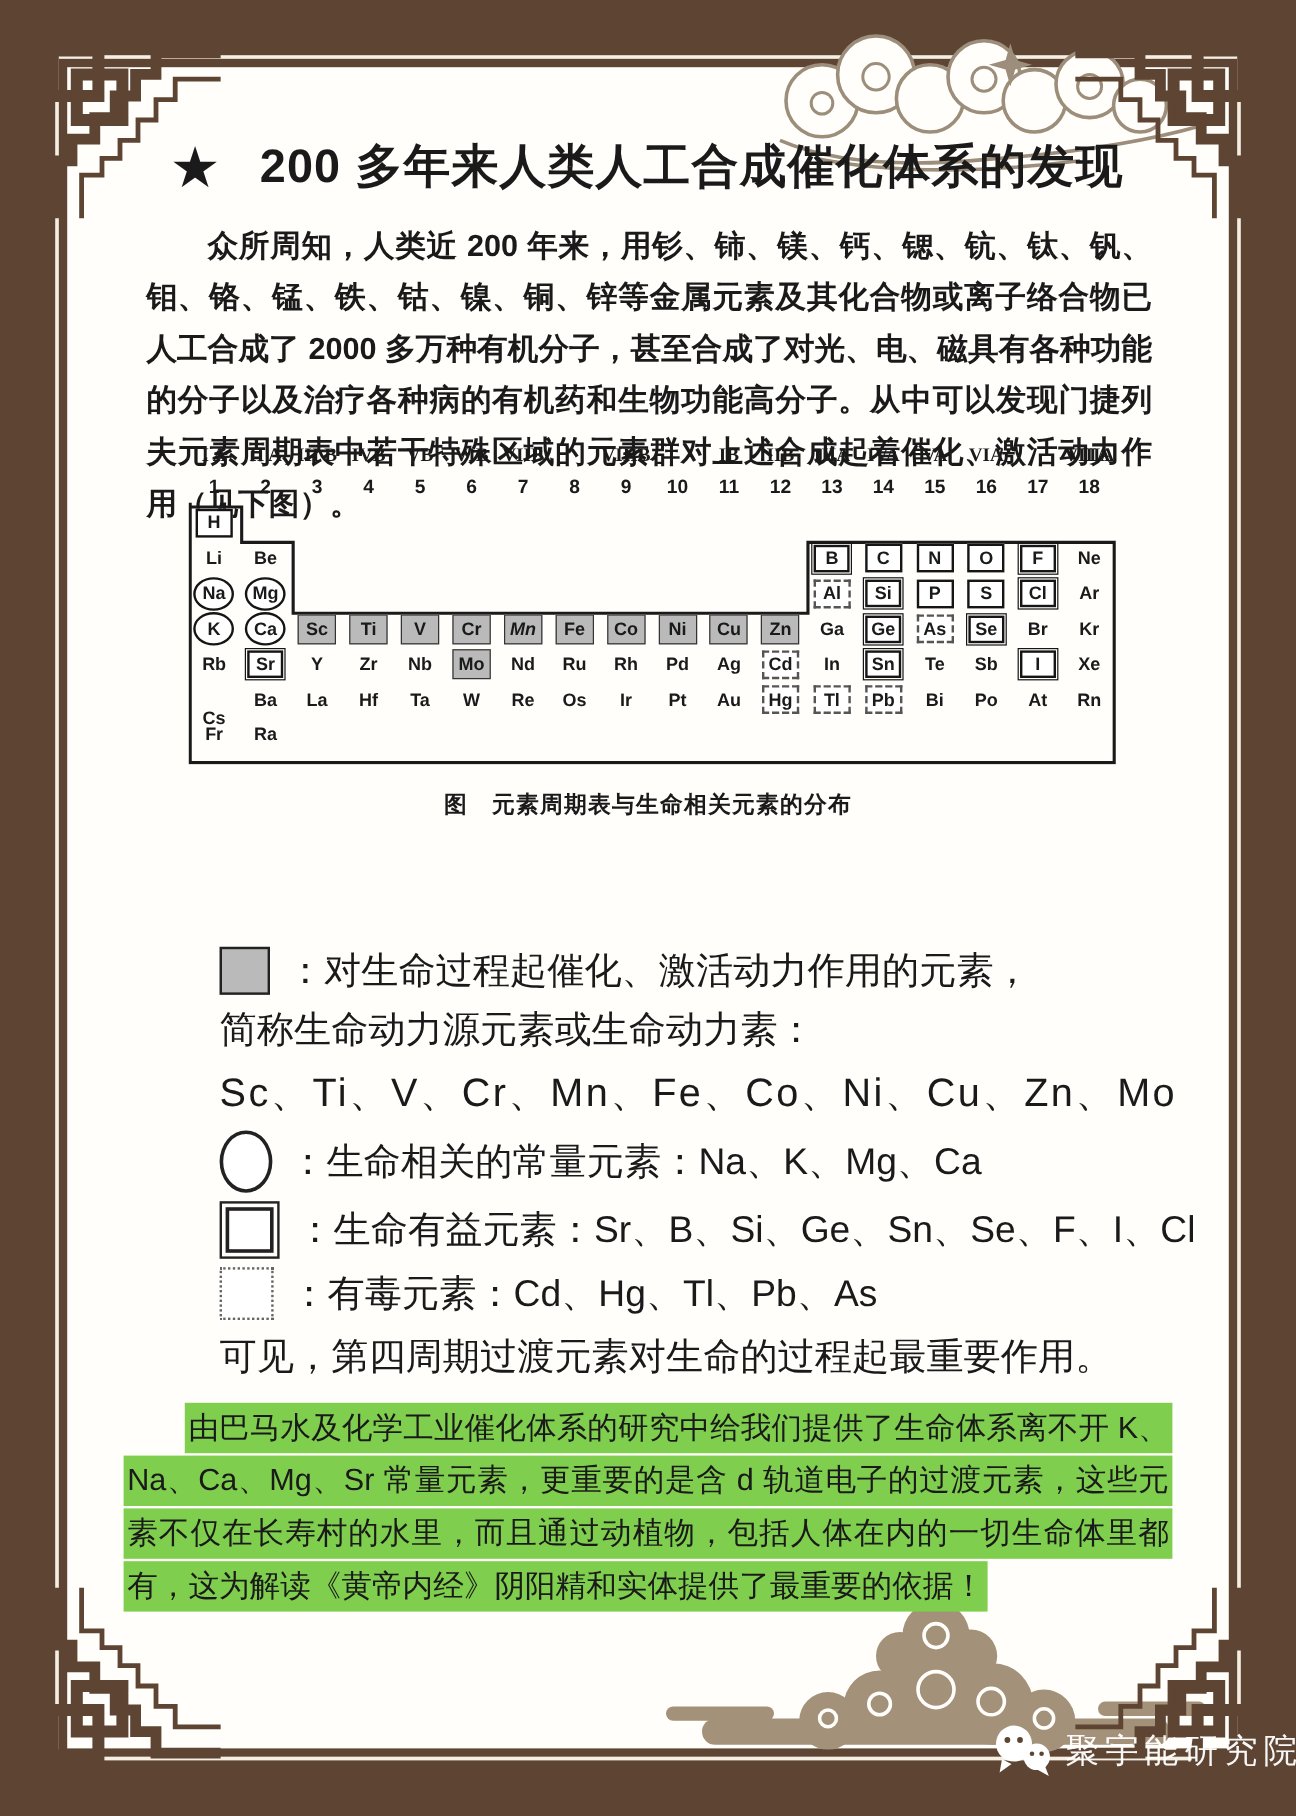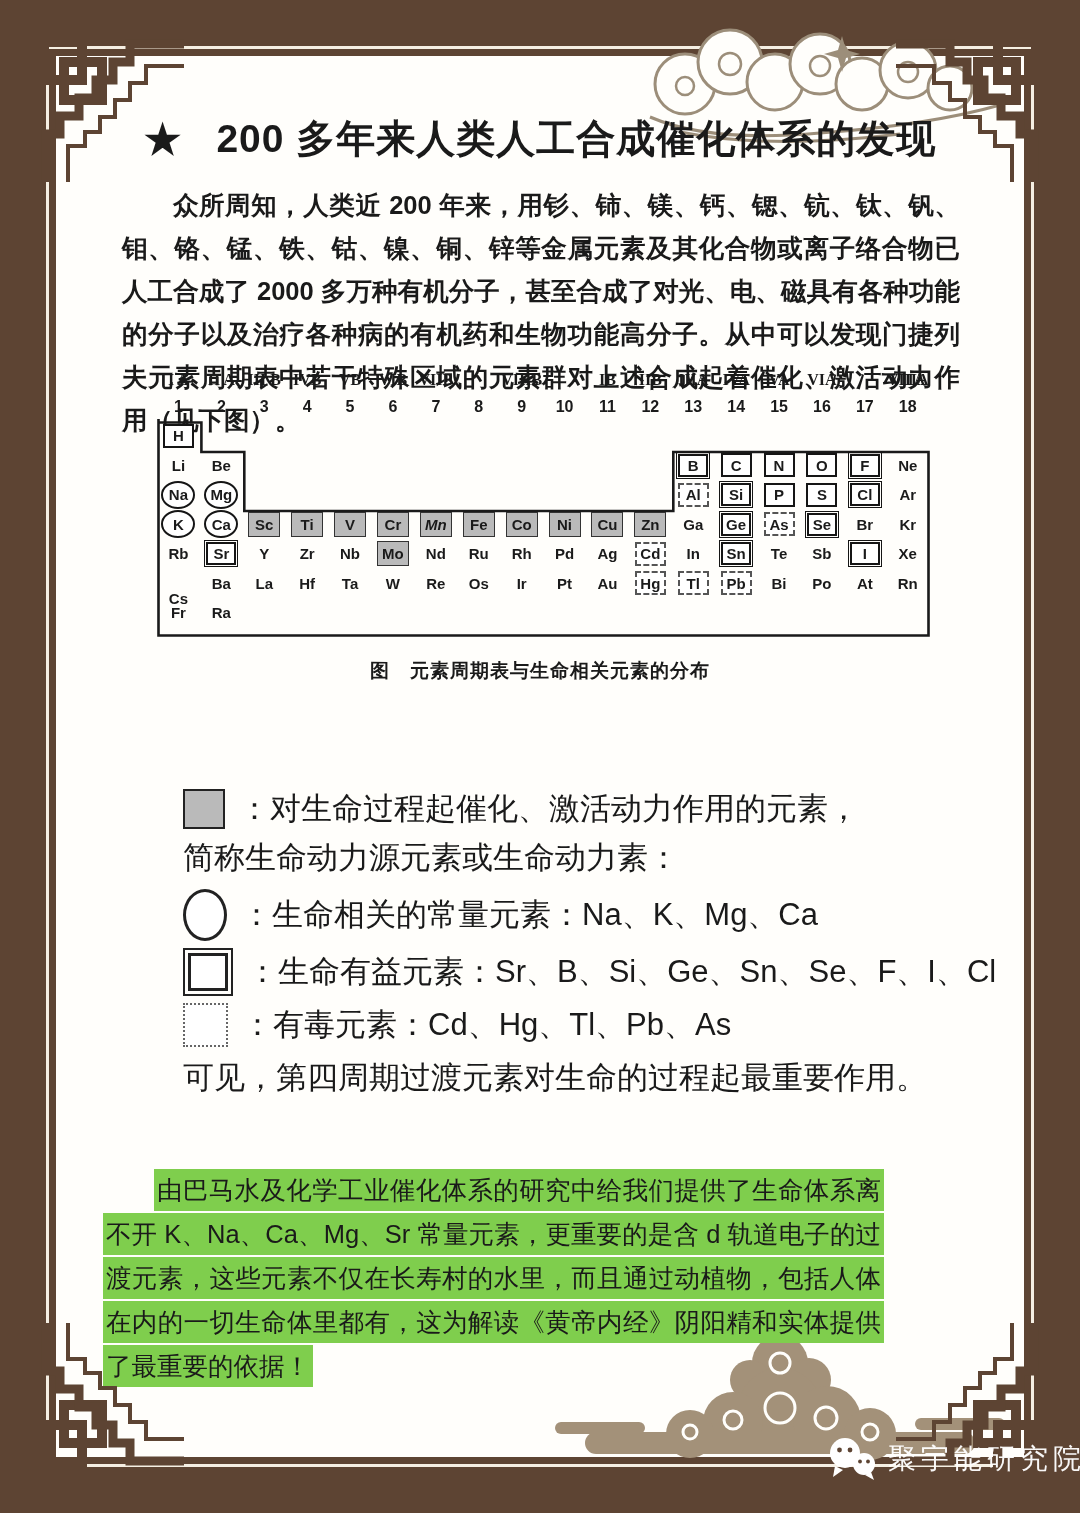--- a/index.html
+++ b/index.html
@@ -77,21 +77,21 @@
   .sw{flex:0 0 auto;}
   .sw-gray{width:42px;height:40px;background:var(--gray);border:2.5px solid #222;}
   .sw-circle{width:44px;height:52px;border:3px solid #222;border-radius:50%;background:#fff;}
   .sw-double{width:40px;height:38px;border:3px solid #222;outline:2.5px solid #222;outline-offset:3px;background:#fff;margin:5px;}
   .sw-square{width:45px;height:42px;border:2.5px solid #222;background:#fff;}
   .sw-dashed{width:45px;height:44px;border:2.5px dotted #666;background:#fff;}
   .lg-conclusion{font-size:31px; font-weight:500; margin-top:10px; white-space:nowrap;}
 
   
   .hl-para{
-    position:absolute; left:103px; top:1168px; width:781px;
+    position:absolute; left:103px; top:1168px; width:874px;
     font-size:25.5px; line-height:44px; text-align:justify; text-indent:2em; z-index:2;
   }
   .hl{
     background:var(--green); padding:7px 3px;
     -webkit-box-decoration-break:clone; box-decoration-break:clone;
   }
 
   
   .watermark{
     position:absolute; left:826px; top:1436px; z-index:6;
@@ -451,20 +451,21 @@
   </div>
 
 <div class="caption">图　元素周期表与生命相关元素的分布</div>
 
 <div class="legend">
   <div class="lg-row">
     <span class="sw sw-gray"></span>
     <span class="lg-text">：对生命过程起催化、激活动力作用的元素，</span>
   </div>
   <div class="lg-cont">简称生命动力源元素或生命动力素：</div>
+  <div class="lg-elems">Sc、Ti、V、Cr、Mn、Fe、Co、Ni、Cu、Zn、Mo</div>
   <div class="lg-row">
     <span class="sw sw-circle"></span>
     <span class="lg-text">：生命相关的常量元素：Na、K、Mg、Ca</span>
   </div>
   <div class="lg-row">
     <span class="sw sw-double"></span>
     <span class="lg-text">：生命有益元素：Sr、B、Si、Ge、Sn、Se、F、I、Cl</span>
   </div>
   <div class="lg-row">
     <span class="sw sw-dashed"></span>

